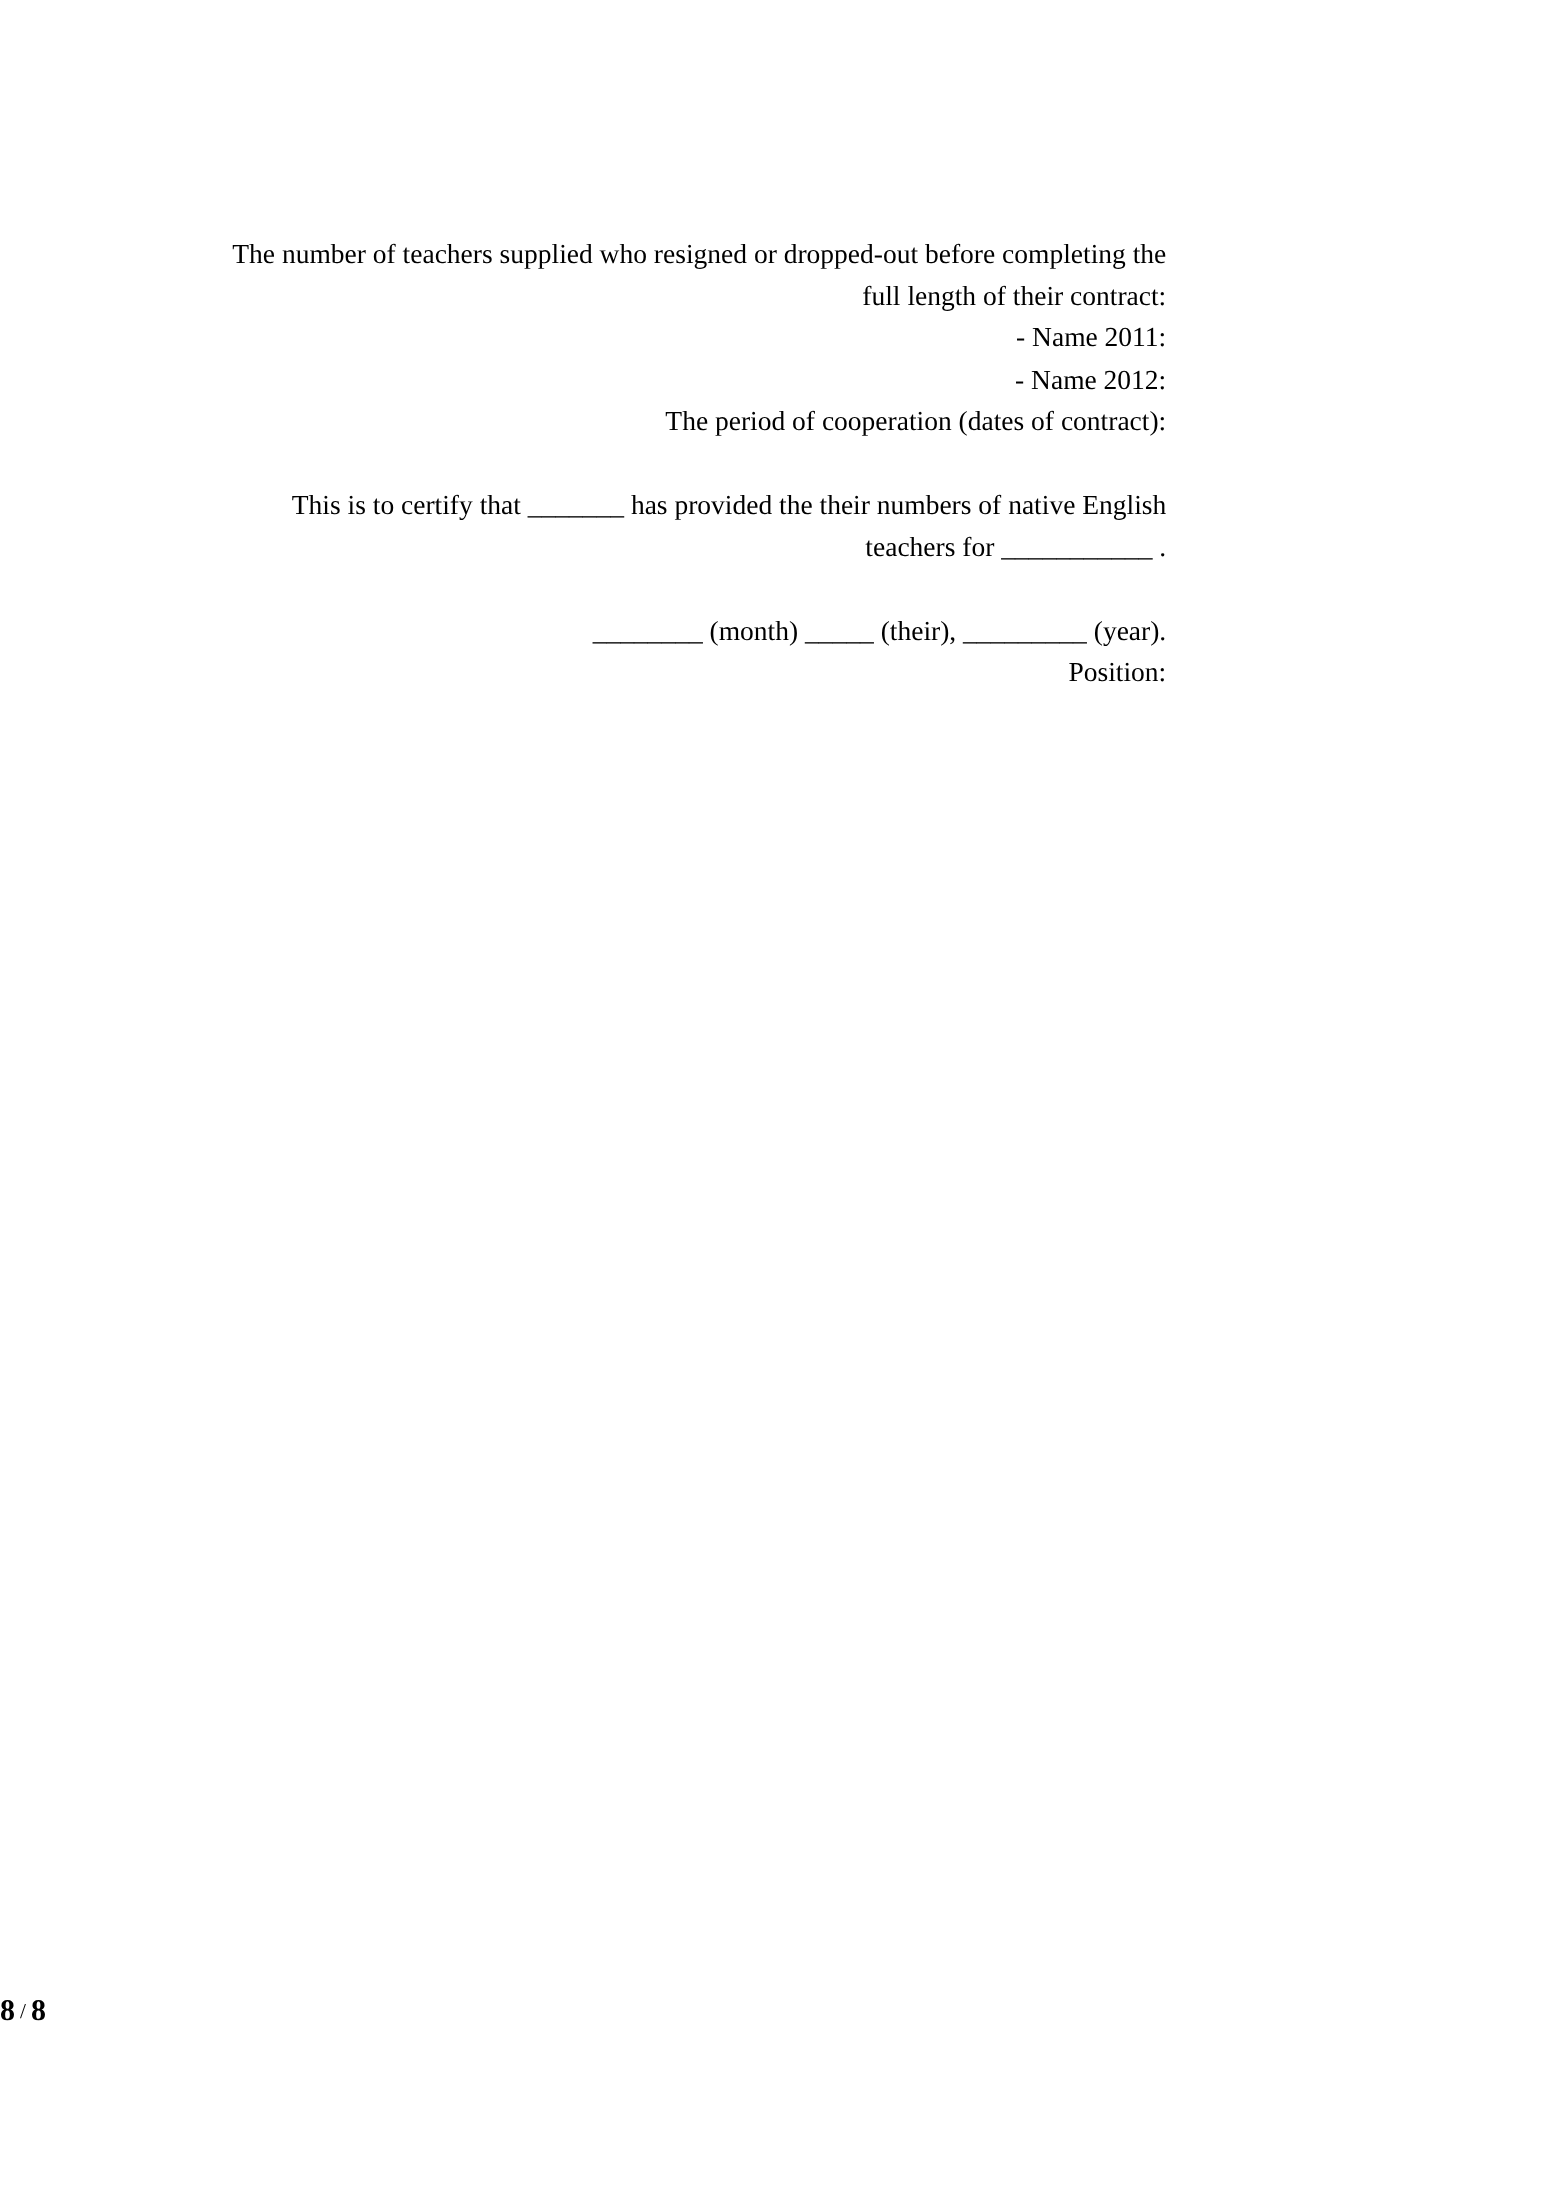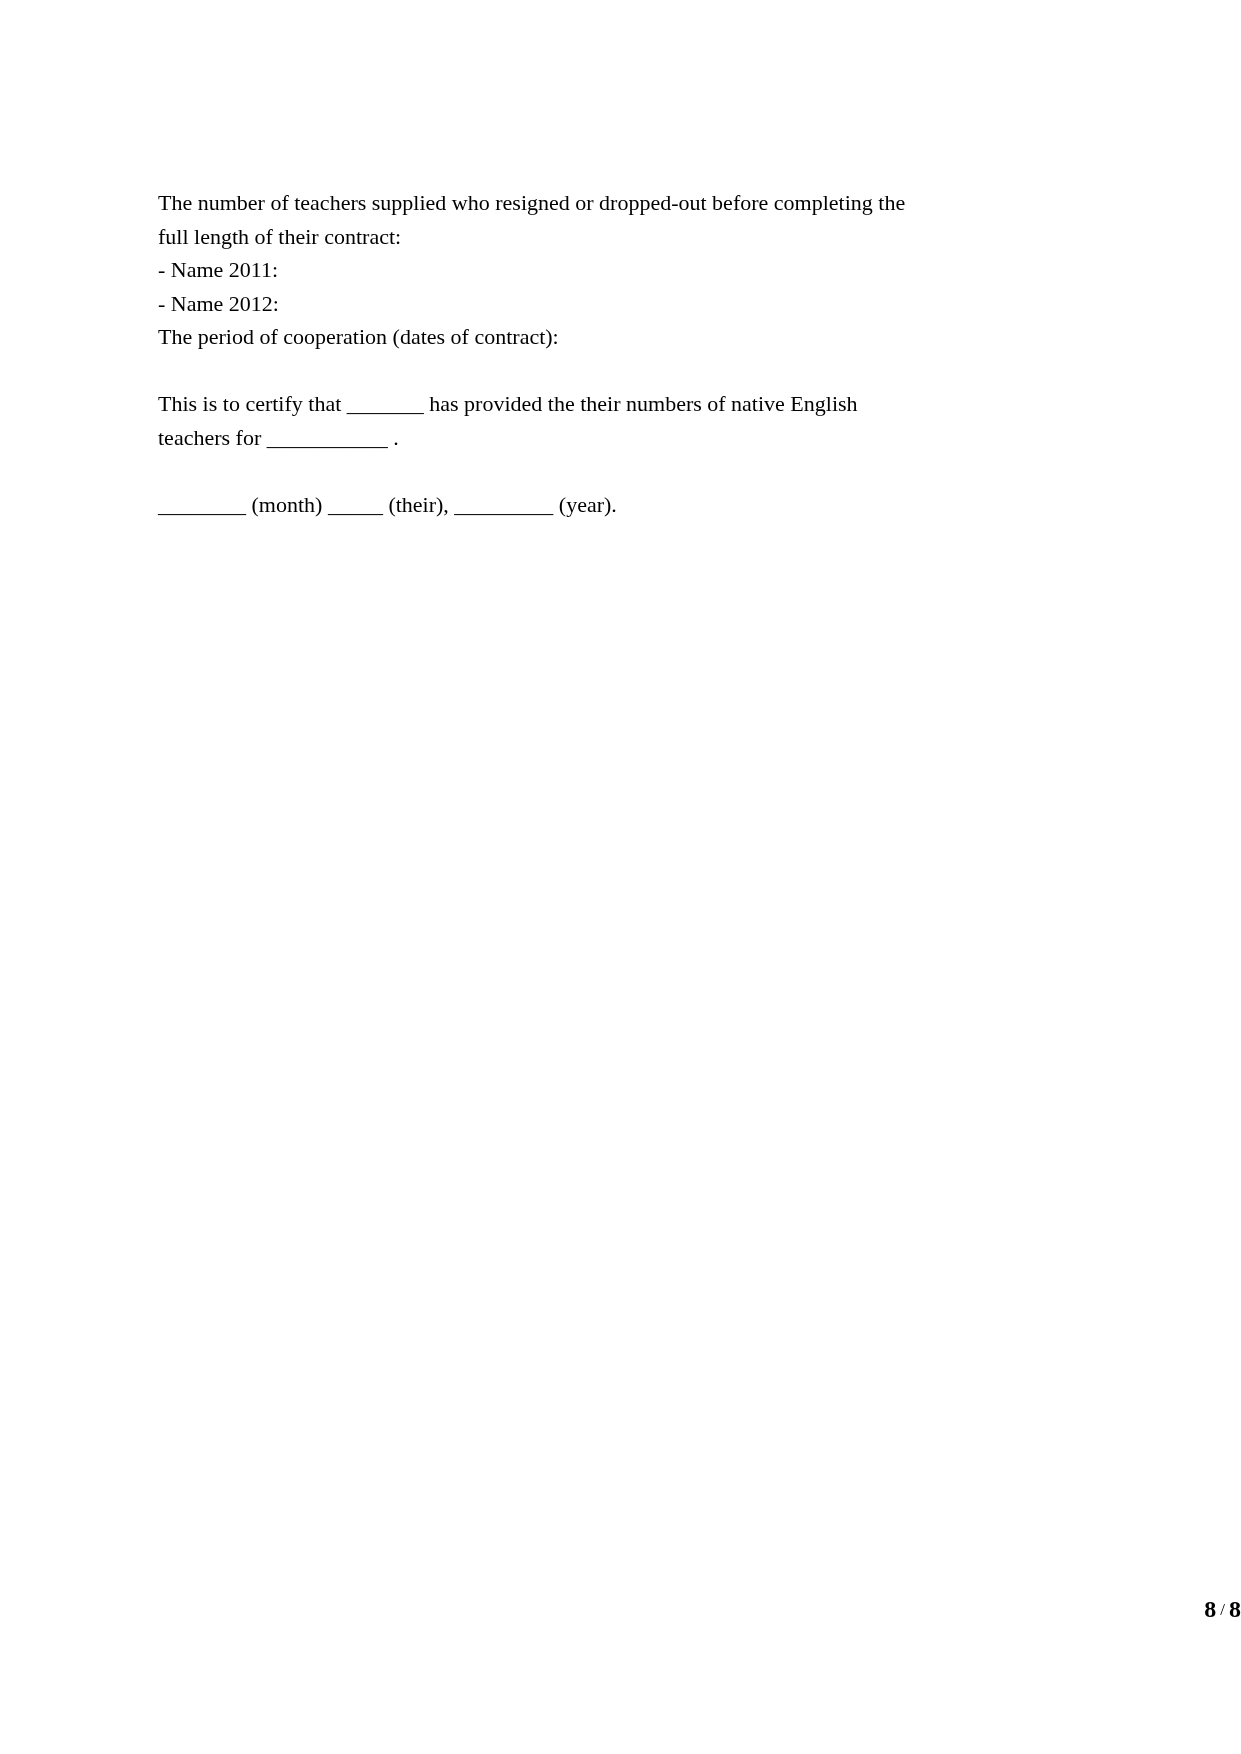--- a/index.html
+++ b/index.html
@@ -20,33 +20,34 @@
     position: absolute;
     left: 158px;
     top: 186px;
     width: 775px;
     font-size: 22px;
     line-height: 33.5px;
   }
   .content p {
     margin: 0;
     padding: 0;
+    text-align: right;
   }
   .indent {
     padding-left: 24px;
   }
   .spacer {
     height: 33.5px;
   }
   .footer {
     position: absolute;
     left: 0;
     top: 1592px;
     width: 100%;
-    text-align: right;
+    text-align: left;
     font-size: 24px;
     line-height: 34px;
     font-family: Liberation Serif, serif;
   }
   .footer .num {
     font-weight: bold;
   }
   .footer .sep {
     font-weight: normal;
     font-size: 17px;
@@ -66,19 +67,20 @@
     <p class="indent">- Name 2012:</p>
     <p>The period of cooperation (dates of contract):</p>
 
     <div class="spacer"></div>
 
     <p>This is to certify that _______ has provided the their numbers of native English teachers for ___________ .</p>
 
     <div class="spacer"></div>
 
     <p>________ (month) _____ (their), _________ (year).</p>
+    <p>Position:</p>
   </div>
 
   <div class="footer">
     <span class="num">8</span><span class="sep">/</span><span class="num">8</span>
   </div>
 
 </div>
 
 </body></html>

